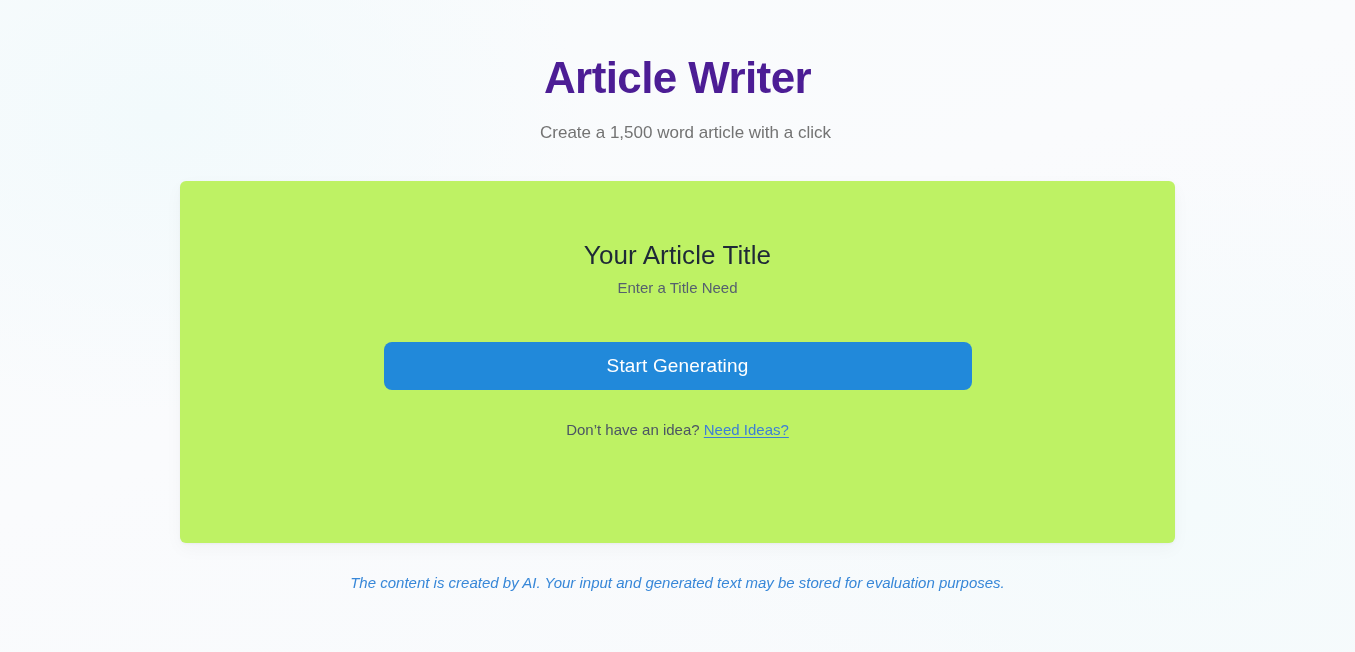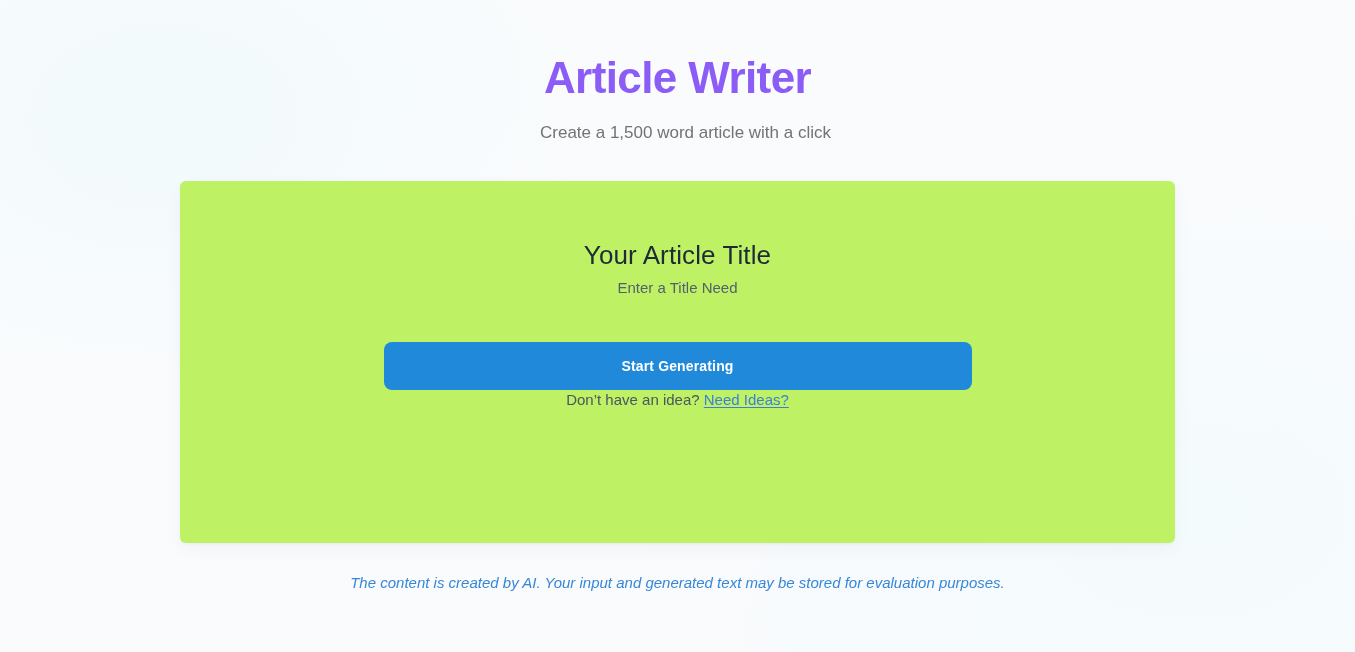--- a/index.html
+++ b/index.html
@@ -29,21 +29,21 @@
   .header {
     padding-top: 52px;
     text-align: center;
   }
   .app-title {
     margin: 0;
     font-size: 44px;
     line-height: 52px;
     font-weight: 700;
     letter-spacing: -0.6px;
-    color: #8b5cf6;
+    color: #4c1d95;
   }
   .app-subtitle {
     margin: 18px 0 0 16px;
     font-size: 17px;
     line-height: 22px;
     font-weight: 400;
     color: #737373;
   }
 
   
@@ -105,31 +105,32 @@
     font-size: 13px;
   }
 
   .generate-button {
     display: block;
     width: 100%;
     height: 48px;
     margin-top: 16px;
     box-sizing: border-box;
     font-family: "Liberation Sans", sans-serif;
-    font-size: 14px;
-    font-weight: 700;
+    font-size: 19px;
+    font-weight: 400;
     letter-spacing: 0.15px;
     color: #ffffff;
     background: #2189da;
     border: none;
     border-radius: 8px;
     cursor: pointer;
   }
 
   .idea-row {
+    margin-top: 30px;
     font-size: 15px;
     line-height: 20px;
     color: #4b5563;
     text-align: center;
   }
   .idea-link {
     color: #3d7fd6;
     text-decoration: underline;
     text-underline-offset: 2px;
     cursor: pointer;

